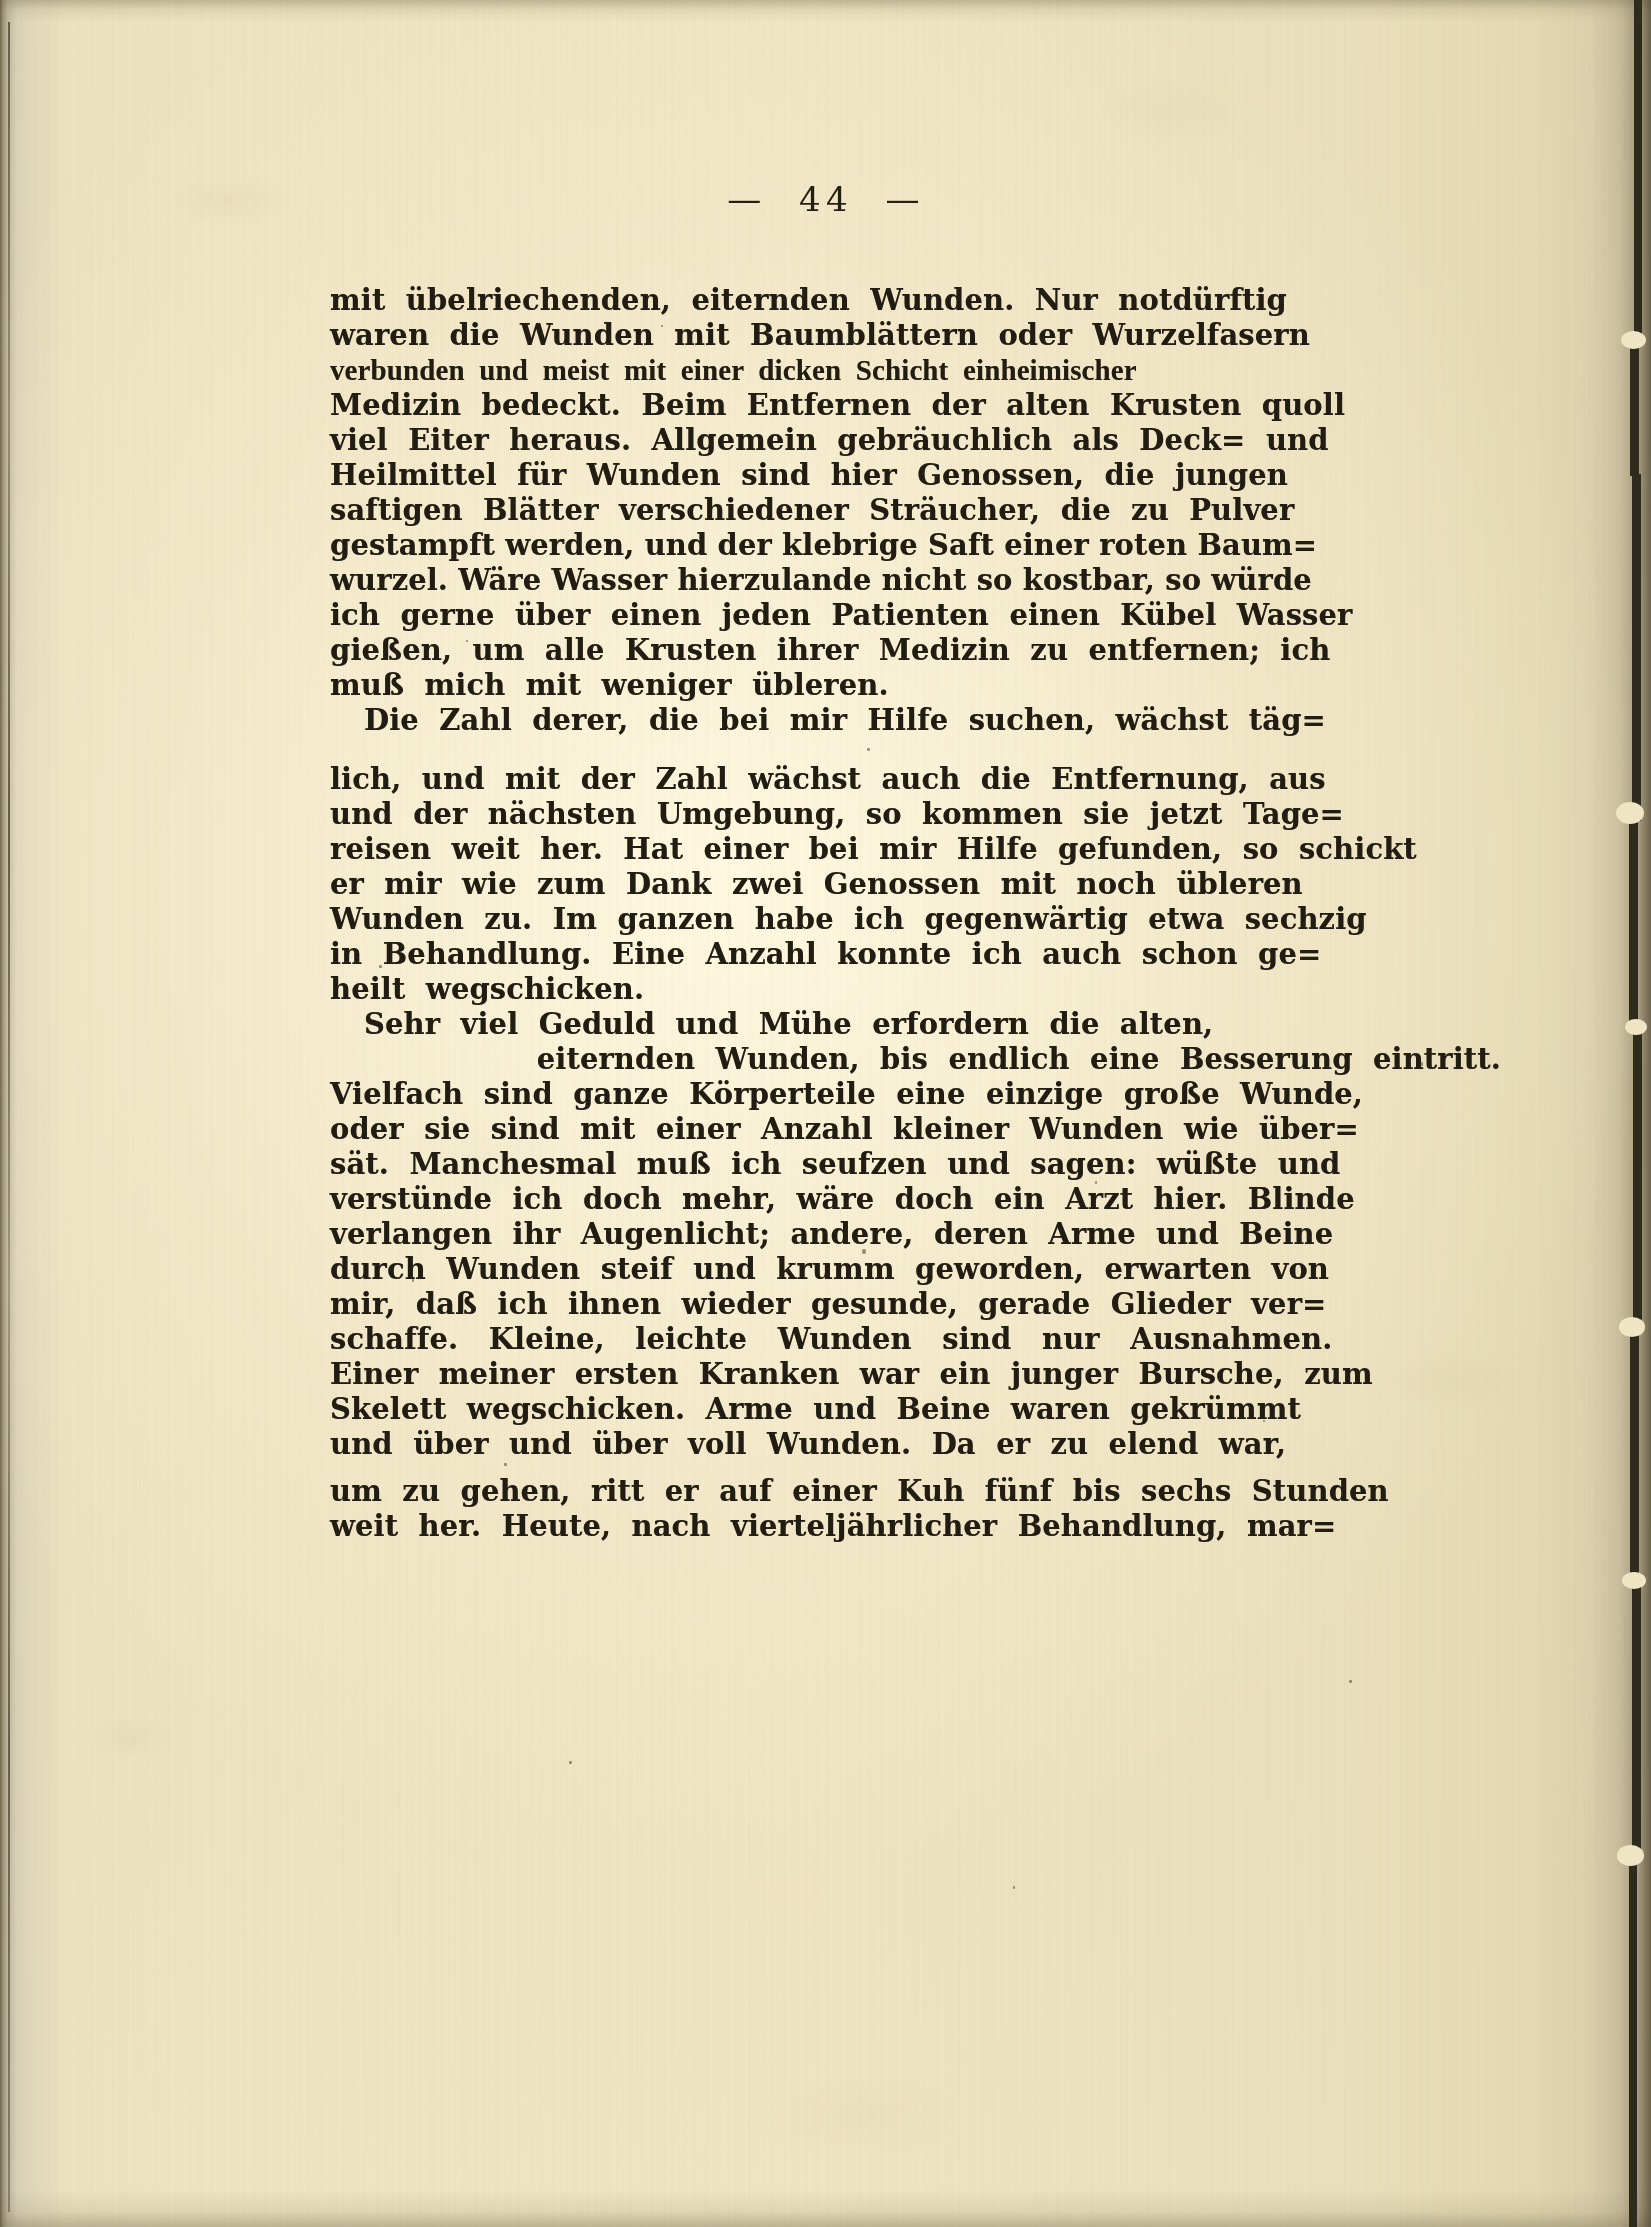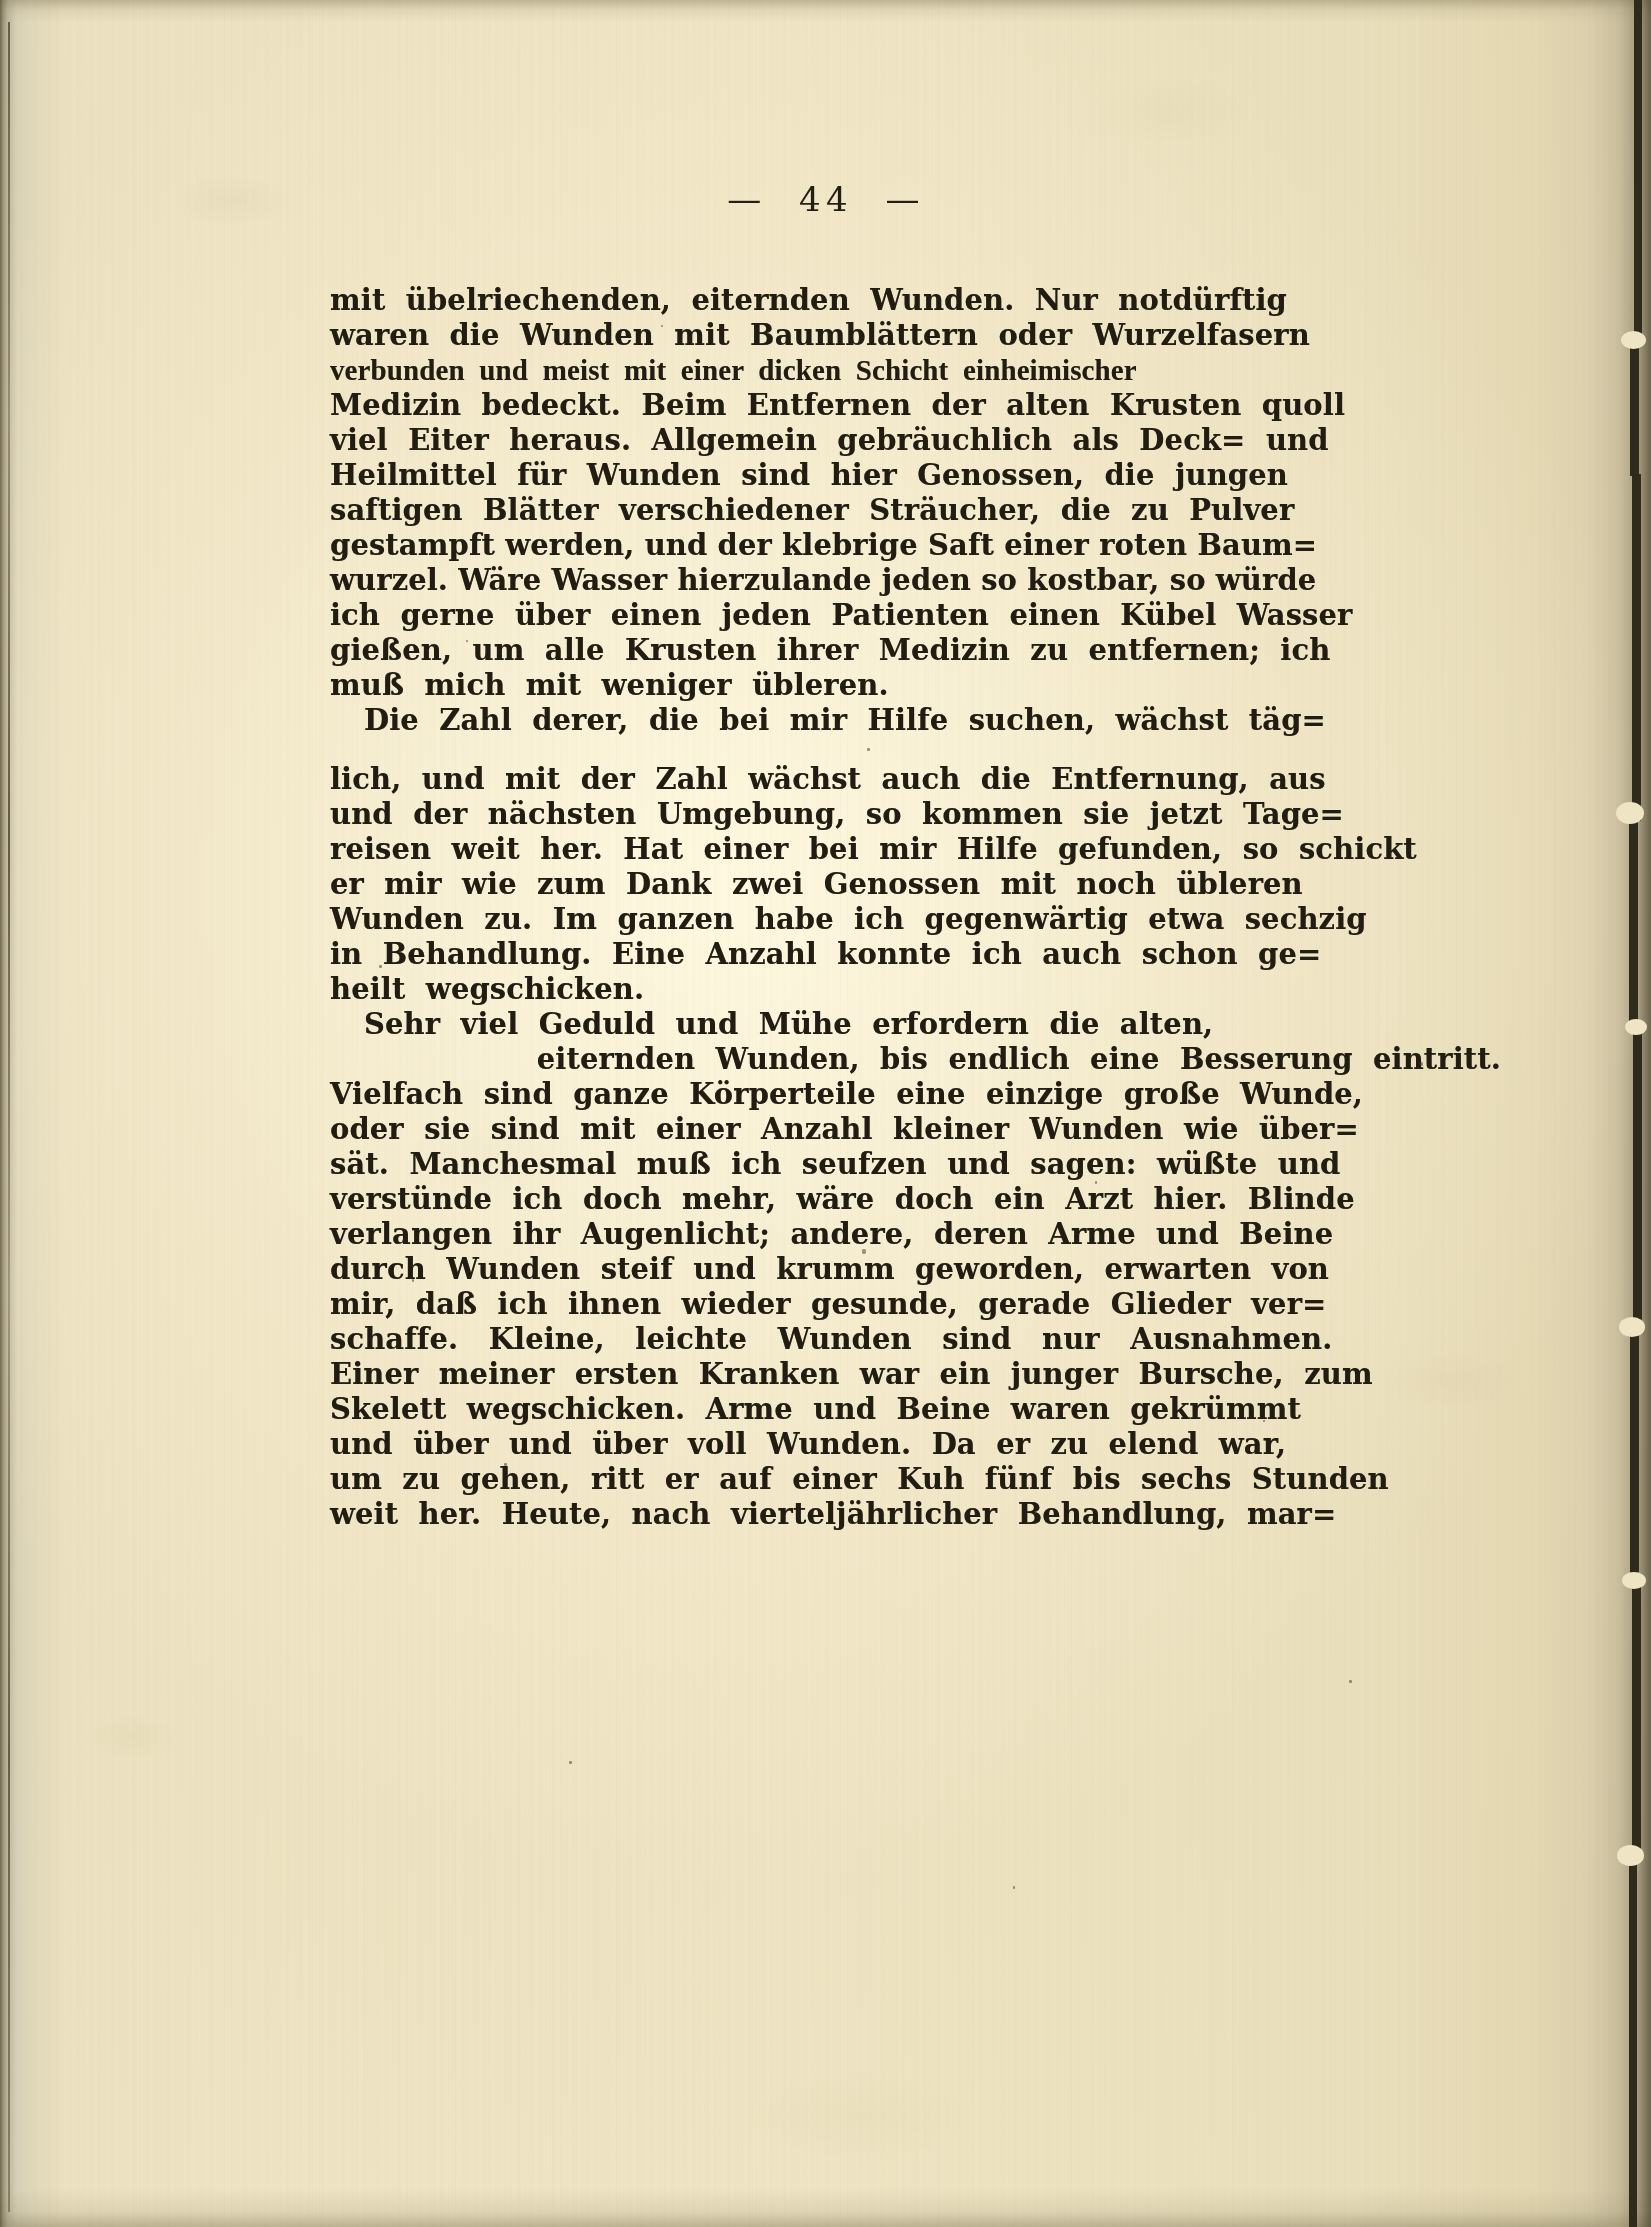--- a/index.html
+++ b/index.html
@@ -211,21 +211,21 @@
   <div id="textblock">
       <div class="paragraph">
         <div class="line just" style="word-spacing: 0px; margin-top: 12px;">mit  übelriechenden,  eiternden  Wunden.  Nur  notdürftig</div>
         <div class="line just" style="word-spacing: 0px;">waren  die  Wunden  mit  Baumblättern  oder  Wurzelfasern</div>
         <div class="line just" style="word-spacing: 0px; font-family: Liberation Serif, serif;">verbunden  und  meist  mit  einer  dicken  Schicht  einheimischer</div>
         <div class="line just" style="word-spacing: 0px;">Medizin  bedeckt.  Beim  Entfernen  der  alten  Krusten  quoll</div>
         <div class="line just" style="word-spacing: 0px;">viel  Eiter  heraus.  Allgemein  gebräuchlich  als  Deck=  und</div>
         <div class="line just" style="word-spacing: 0px;">Heilmittel  für  Wunden  sind  hier  Genossen,  die  jungen</div>
         <div class="line just" style="word-spacing: 0px;">saftigen  Blätter  verschiedener  Sträucher,  die  zu  Pulver</div>
         <div class="line just" style="word-spacing: 0px;">gestampft werden, und der klebrige Saft einer roten Baum=</div>
-        <div class="line just" style="word-spacing: 0px;">wurzel. Wäre Wasser hierzulande jeden so kostbar, so würde</div>
+        <div class="line just" style="word-spacing: 0px;">wurzel. Wäre Wasser hierzulande nicht so kostbar, so würde</div>
         <div class="line just" style="word-spacing: 0px;">ich  gerne  über  einen  jeden  Patienten  einen  Kübel  Wasser</div>
         <div class="line just" style="word-spacing: 0px;">gießen,  um  alle  Krusten  ihrer  Medizin  zu  entfernen;  ich</div>
         <div class="line just">muß  mich  mit  weniger  übleren.</div>
       </div>
       <div class="paragraph">
         <div class="line just indent" style="word-spacing: 0px;">Die  Zahl  derer,  die  bei  mir  Hilfe  suchen,  wächst  täg=</div>
         <div class="line just" style="word-spacing: 0px; margin-top: 24px;">lich,  und  mit  der  Zahl  wächst  auch  die  Entfernung,  aus</div>
         <div class="line just" style="word-spacing: 0px;">und  der  nächsten  Umgebung,  so  kommen  sie  jetzt  Tage=</div>
         <div class="line just" style="word-spacing: 0px;">reisen  weit  her.  Hat  einer  bei  mir  Hilfe  gefunden,  so  schickt</div>
         <div class="line just" style="word-spacing: 0px;">er  mir  wie  zum  Dank  zwei  Genossen  mit  noch  übleren</div>
@@ -240,21 +240,21 @@
         <div class="line just" style="word-spacing: 0px;">oder  sie  sind  mit  einer  Anzahl  kleiner  Wunden  wie  über=</div>
         <div class="line just" style="word-spacing: 0px;">sät.  Manchesmal  muß  ich  seufzen  und  sagen:  wüßte  und</div>
         <div class="line just" style="word-spacing: 0px;">verstünde  ich  doch  mehr,  wäre  doch  ein  Arzt  hier.  Blinde</div>
         <div class="line just" style="word-spacing: 0px;">verlangen  ihr  Augenlicht;  andere,  deren  Arme  und  Beine</div>
         <div class="line just" style="word-spacing: 0px;">durch  Wunden  steif  und  krumm  geworden,  erwarten  von</div>
         <div class="line just" style="word-spacing: 0px;">mir,  daß  ich  ihnen  wieder  gesunde,  gerade  Glieder  ver=</div>
         <div class="line just" style="word-spacing: 0px;">schaffe.   Kleine,   leichte   Wunden   sind   nur   Ausnahmen.</div>
         <div class="line just" style="word-spacing: 0px;">Einer  meiner  ersten  Kranken  war  ein  junger  Bursche,  zum</div>
         <div class="line just" style="word-spacing: 0px;">Skelett  wegschicken.  Arme  und  Beine  waren  gekrümmt</div>
         <div class="line just" style="word-spacing: 0px;">und  über  und  über  voll  Wunden.  Da  er  zu  elend  war,</div>
-        <div class="line just" style="word-spacing: 0px;">um  zu  gehen,  ritt  er  auf  einer  Kuh  fünf  bis  sechs  Stunden</div>
+        <div class="line just" style="word-spacing: 0px; margin-top: 12px;">um  zu  gehen,  ritt  er  auf  einer  Kuh  fünf  bis  sechs  Stunden</div>
         <div class="line just">weit  her.  Heute,  nach  vierteljährlicher  Behandlung,  mar=</div>
       </div>
     </div>
 
 <div class="edge-right-line" style="top: -5.4px; height: 347px; right: 9.8px;"></div>
     <div class="edge-right-line" style="top: 341px; height: 135px; right: 13px;"></div>
     <div class="edge-right-line" style="top: 474px; height: 347px; right: 11px;"></div>
     <div class="edge-right-line" style="top: 818px; height: 211px; right: 14px;"></div>
     <div class="edge-right-line" style="top: 1027px; height: 304px; right: 10.3px;"></div>
     <div class="edge-right-line" style="top: 1328px; height: 255px; right: 13.5px;"></div>

